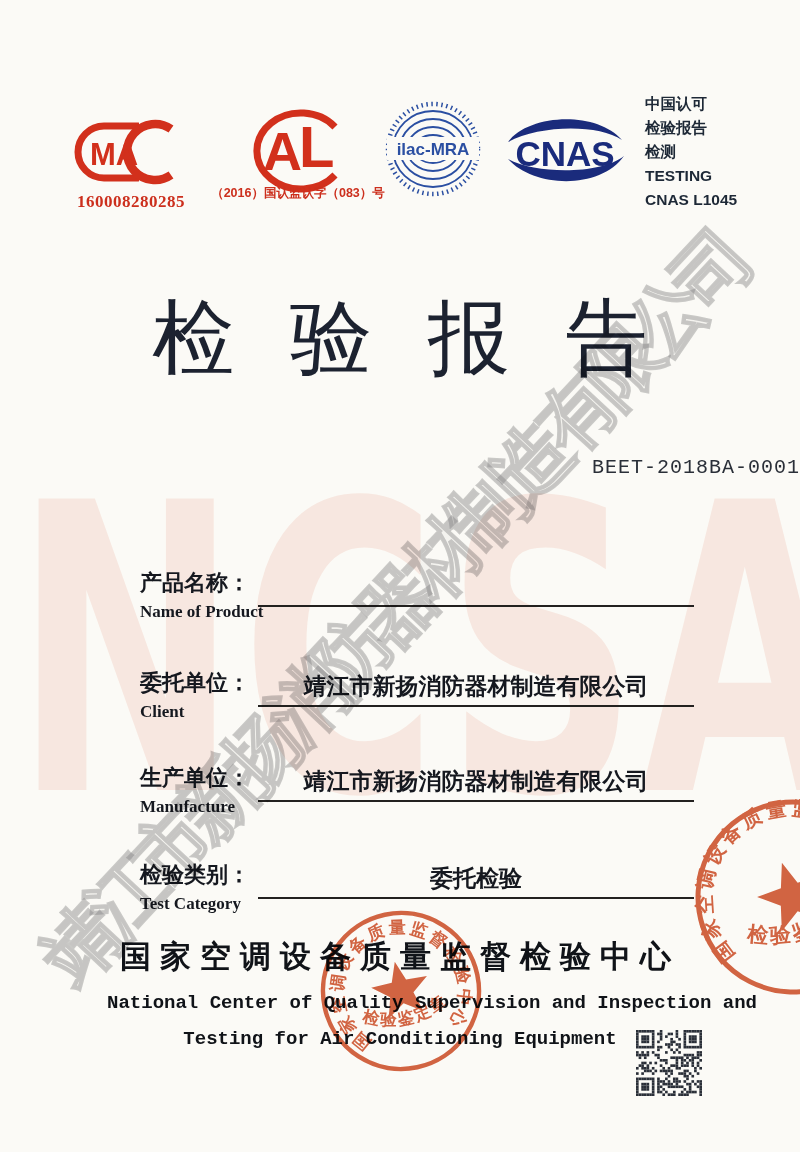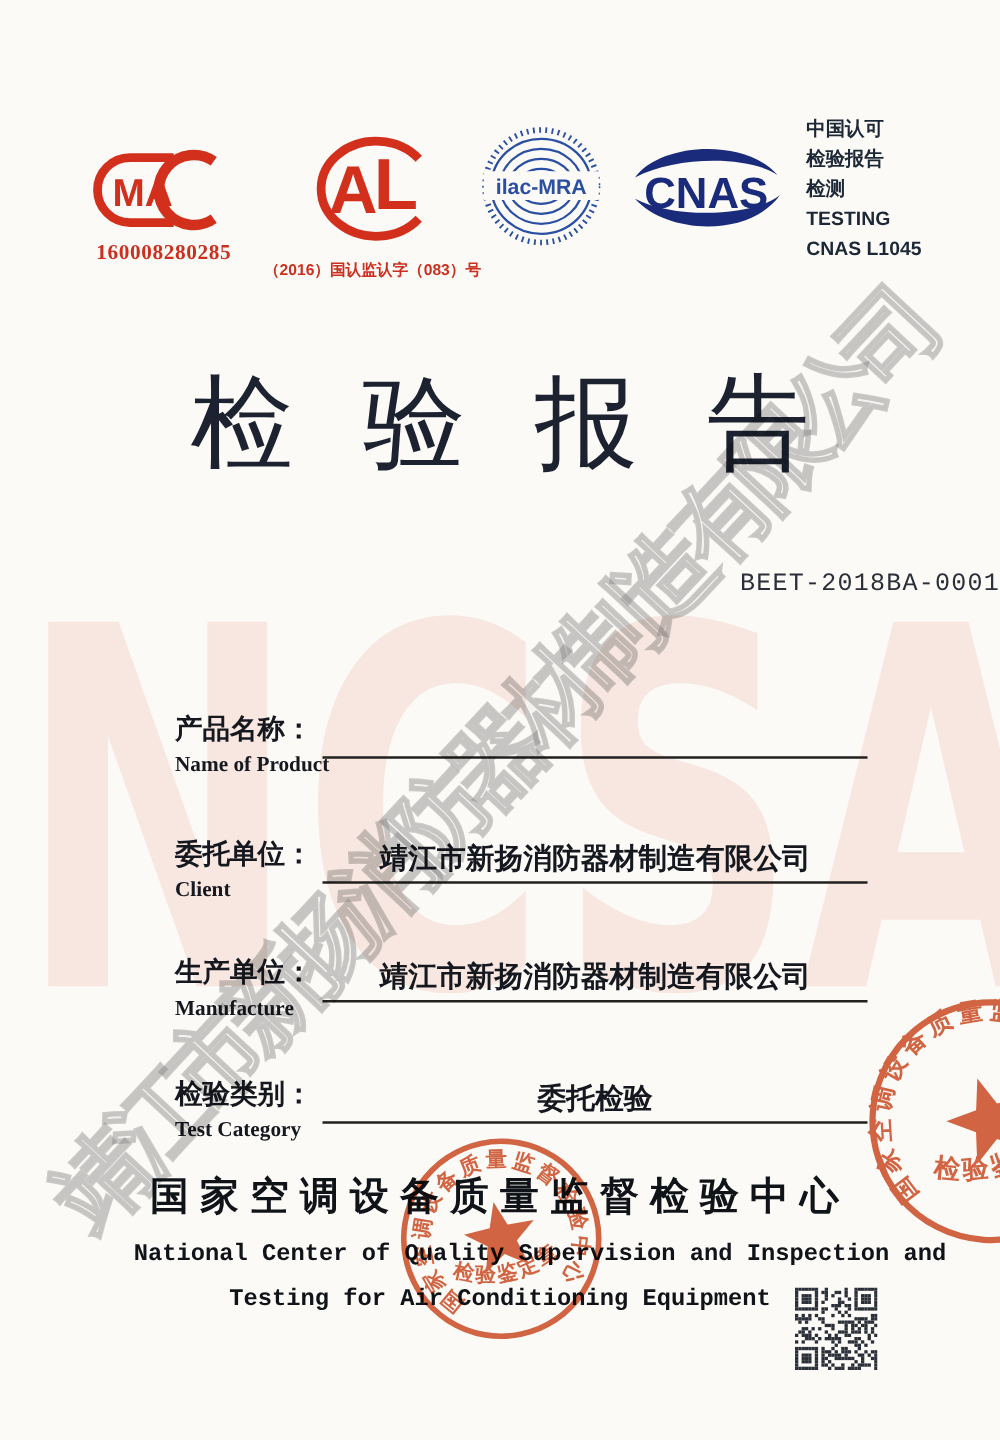--- a/index.html
+++ b/index.html
@@ -26,21 +26,21 @@
   }
   
   .logo{position:absolute;z-index:2;}
   .cma-logo{left:73px;top:116px;}
   .cma-number{
     position:absolute;left:62px;top:192px;width:138px;text-align:center;z-index:2;
     font-family:"Liberation Serif",serif;font-weight:700;font-size:17px;color:#cc2f1d;letter-spacing:0.5px;
   }
   .cal-logo{left:247px;top:101px;}
   .cal-caption{
-    position:absolute;left:200px;top:208px;width:196px;text-align:center;z-index:2;
+    position:absolute;left:200px;top:185px;width:196px;text-align:center;z-index:2;
     font-size:12.5px;font-weight:700;color:#cc2f1d;
   }
   .ilac-logo{left:384px;top:100px;}
   .cnas-logo{left:500px;top:112px;}
   .accreditation{
     position:absolute;left:645px;top:92px;width:150px;z-index:2;
     font-size:15.5px;font-weight:700;line-height:1.55;color:#1d2836;
   }
   
   .title-cn{

